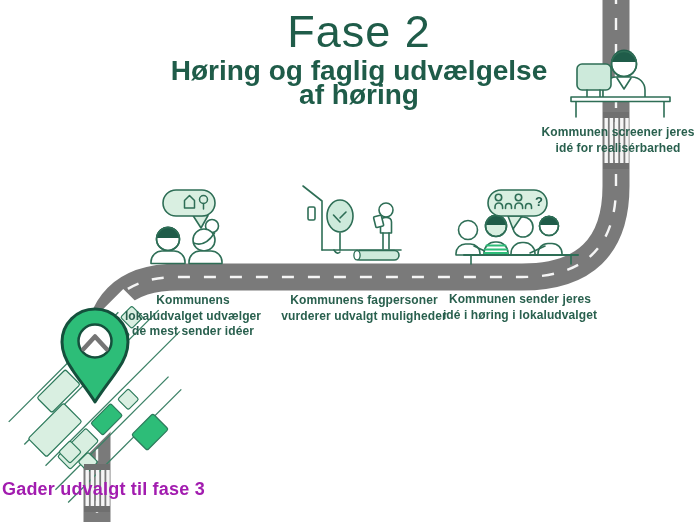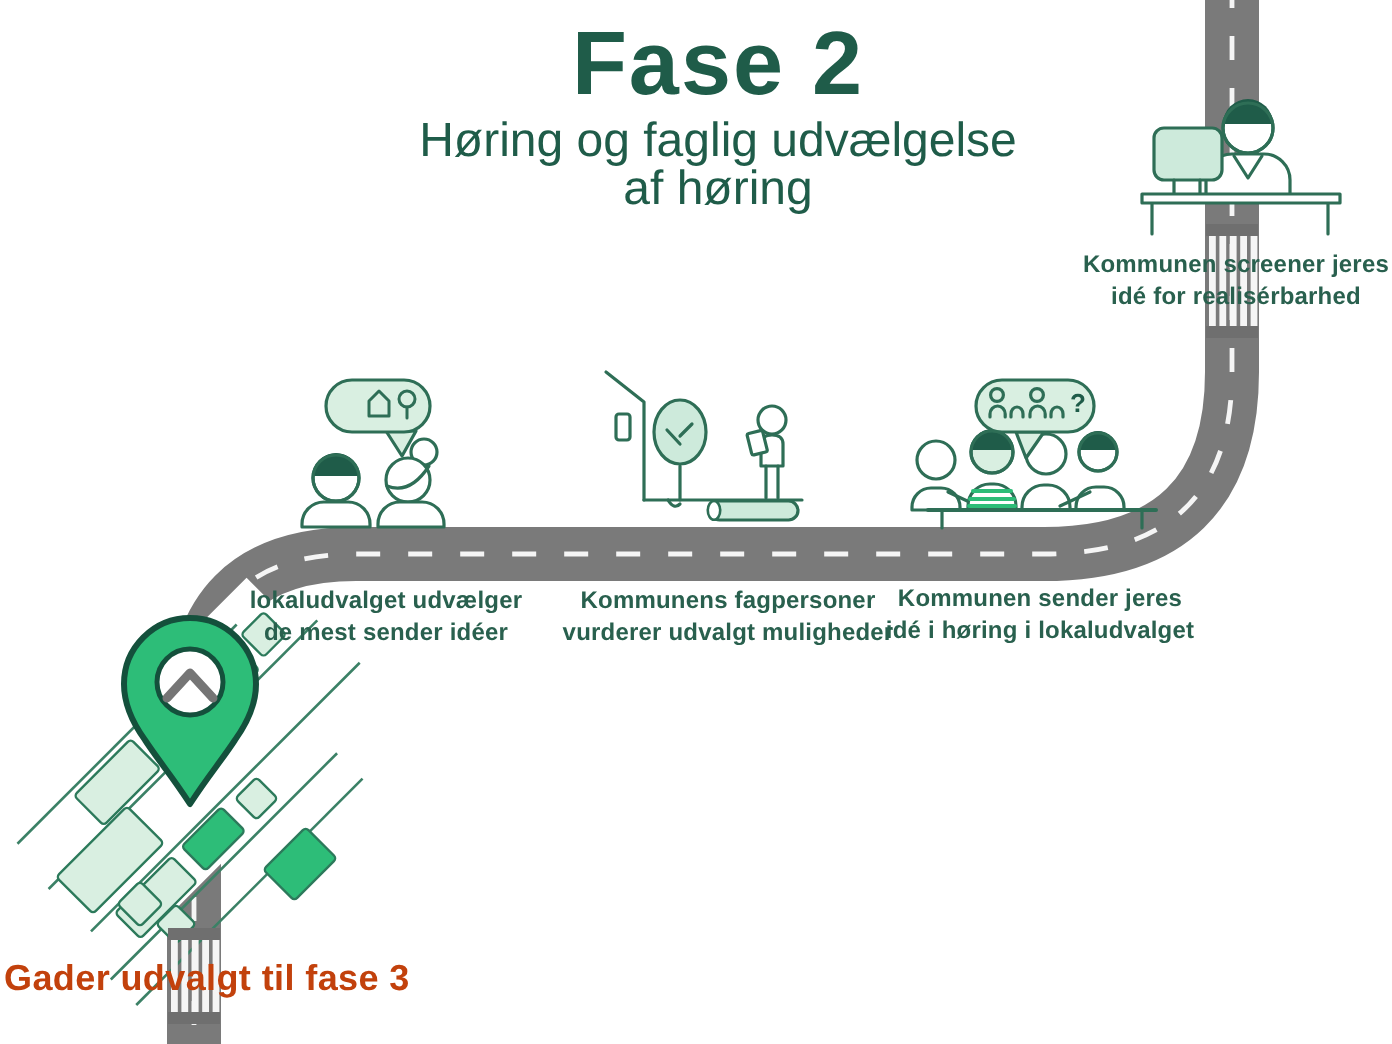--- a/index.html
+++ b/index.html
@@ -2,29 +2,29 @@
 <html><head>
 <meta charset="utf-8">
 <style>
   html,body{margin:0;padding:0;background:#ffffff;}
   #stage{
     position:relative;width:696px;height:522px;overflow:hidden;background:#ffffff;
     font-family:"Liberation Sans", sans-serif;
   }
   #art{position:absolute;left:0;top:0;width:696px;height:522px;}
   .hdr{position:absolute;left:159px;top:8px;width:400px;text-align:center;color:#1f5c49;}
-  .hdr .title{font-size:45px;line-height:48px;font-weight:700;letter-spacing:1px;}
-  .hdr .sub{font-size:24px;line-height:24px;font-weight:400;margin-top:3px;}
+  .hdr .title{font-size:45px;line-height:48px;font-weight:400;letter-spacing:1px;}
+  .hdr .sub{font-size:28px;line-height:24px;font-weight:700;margin-top:3px;}
   .caption{
     position:absolute;text-align:center;color:#29604e;
     font-size:12px;line-height:15.5px;font-weight:700;letter-spacing:.1px;
   }
   .endpoint{
     position:absolute;left:2px;top:479px;width:220px;text-align:left;
-    color:#c2410c;font-size:18px;font-weight:700;letter-spacing:.2px;
+    color:#a21caf;font-size:18px;font-weight:700;letter-spacing:.2px;
   }
 </style>
 </head>
 <body>
 
 <div id="stage">
 
   <svg id="art" viewBox="0 0 696 522">
 
     <g>
@@ -209,19 +209,20 @@
     <div>Kommunen sender jeres</div>
     <div>idé i høring i lokaludvalget</div>
   </div>
 
   <div class="caption" style="left:275px;top:293px;width:178px;">
     <div>Kommunens fagpersoner</div>
     <div>vurderer udvalgt muligheder</div>
   </div>
 
   <div class="caption" style="left:108px;top:293px;width:170px;">
+    <div>Kommunens</div>
     <div>lokaludvalget udvælger</div>
     <div>de mest sender idéer</div>
   </div>
 
   <div class="endpoint">Gader udvalgt til fase 3</div>
 
 </div>
 
 </body></html>

